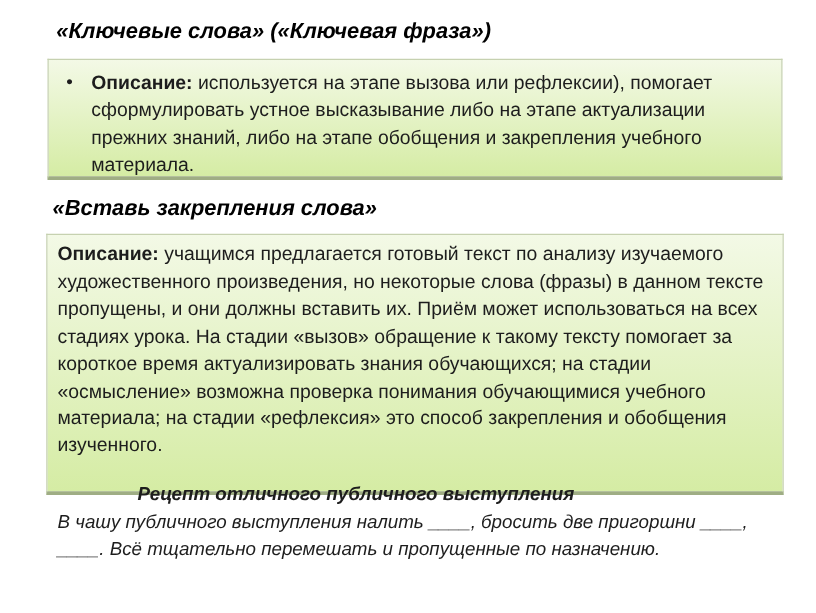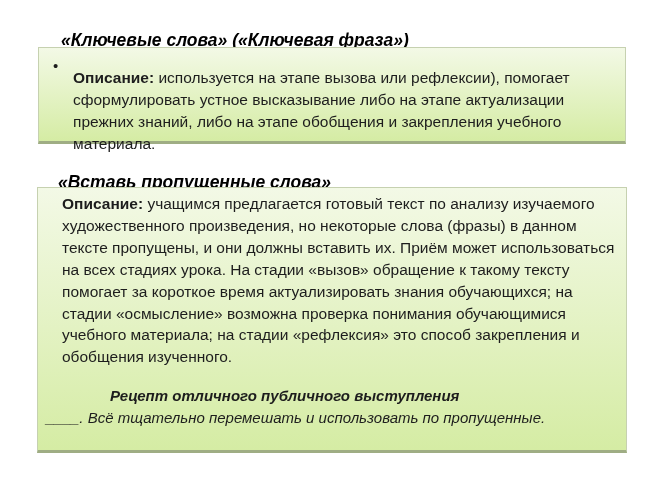--- a/index.html
+++ b/index.html
@@ -11,21 +11,21 @@
     position: relative;
     width: 653px;
     height: 490px;
     overflow: hidden;
     background: var(--page-bg, #ffffff);
     font-family: "Liberation Sans", "DejaVu Sans", sans-serif;
     color: var(--text, #1d1d1d);
   }
   .heading {
     position: absolute;
-    margin: 16px;
+    margin: 0;
     font-weight: bold;
     font-style: italic;
     font-size: 17.5px;
     line-height: 24px;
     color: var(--heading, #000000);
     white-space: nowrap;
   }
   .heading-1 { left: 45px; top: 12px; }
   .heading-2 { left: 42px; top: 154px; }
 
@@ -35,31 +35,31 @@
     background: linear-gradient(180deg, var(--box-grad-top, #f3f9e6) 0%, var(--box-grad-bottom, #d6eca6) 100%);
     border: 1px solid var(--box-border, #c6d1b0);
     border-bottom: 3px solid var(--box-border-bottom, #9fad84);
   }
   .box-1 {
     left: 38px; top: 47px;
     width: 588px; height: 97px;
   }
   .box-2 {
     left: 37px; top: 187px;
-    width: 590px; height: 266px; padding-left: 16px;
+    width: 590px; height: 209px;
   }
   .bullet {
     position: absolute;
     left: 14px; top: 7px;
     font-size: 15px;
     line-height: 22px;
   }
   .box-1-text {
     margin: 0 10px 0 34px;
-    padding-top: 19px;
+    padding-top: 8px;
     font-size: 15.5px;
     line-height: 22px;
     max-height: 88px;
     overflow: hidden;
   }
   .box-2-text {
     padding: 5px 8px 0 8px;
     font-size: 15.5px;
     line-height: 21.9px;
     max-height: 178px;
@@ -90,27 +90,28 @@
   <h1 class="heading heading-1">«Ключевые слова»  («Ключевая фраза»)</h1>
 
   <div class="box box-1">
     <span class="bullet">•</span>
     <div class="box-1-text">
       <span class="bold">Описание:</span>
       <span>используется на этапе вызова или рефлексии), помогает сформулировать устное высказывание либо на этапе актуализации прежних знаний, либо на этапе обобщения и закрепления учебного материала.</span>
     </div>
   </div>
 
-  <h2 class="heading heading-2">«Вставь пропущенные слова»</h2>
+  <h2 class="heading heading-2">«Вставь закрепления слова»</h2>
 
   <div class="box box-2">
     <div class="box-2-text">
       <span class="bold">Описание:</span>
       <span>учащимся предлагается готовый  текст по анализу изучаемого художественного произведения, но некоторые слова (фразы) в данном тексте пропущены,  и они должны вставить их. Приём может использоваться на всех стадиях урока. На стадии «вызов» обращение к такому тексту помогает за короткое время актуализировать знания обучающихся; на стадии «осмысление» возможна проверка понимания обучающимися учебного материала; на стадии «рефлексия» это способ закрепления и обобщения изученного.</span>
     </div>
 
     <div class="recipe">
       <div class="recipe-title">Рецепт отличного публичного выступления</div>
-      <div class="recipe-line">____. Всё тщательно перемешать и использовать по пропущенные.</div>
+      <div class="recipe-line">В чашу публичного выступления налить ____, бросить две пригоршни ____,</div>
+      <div class="recipe-line">____. Всё тщательно перемешать и пропущенные по назначению.</div>
     </div>
   </div>
 
 </div>
 
 </body></html>

